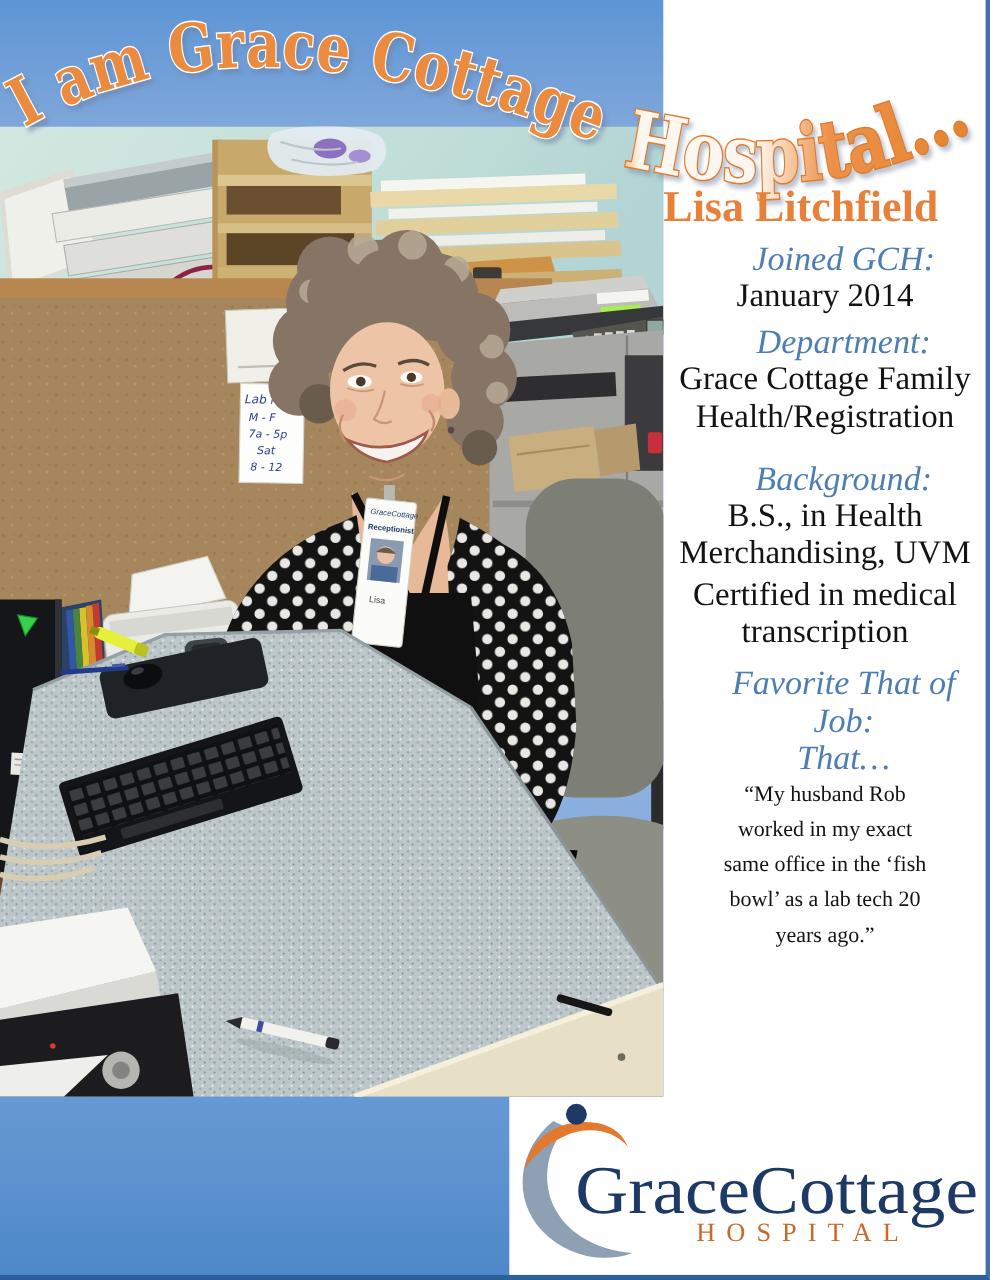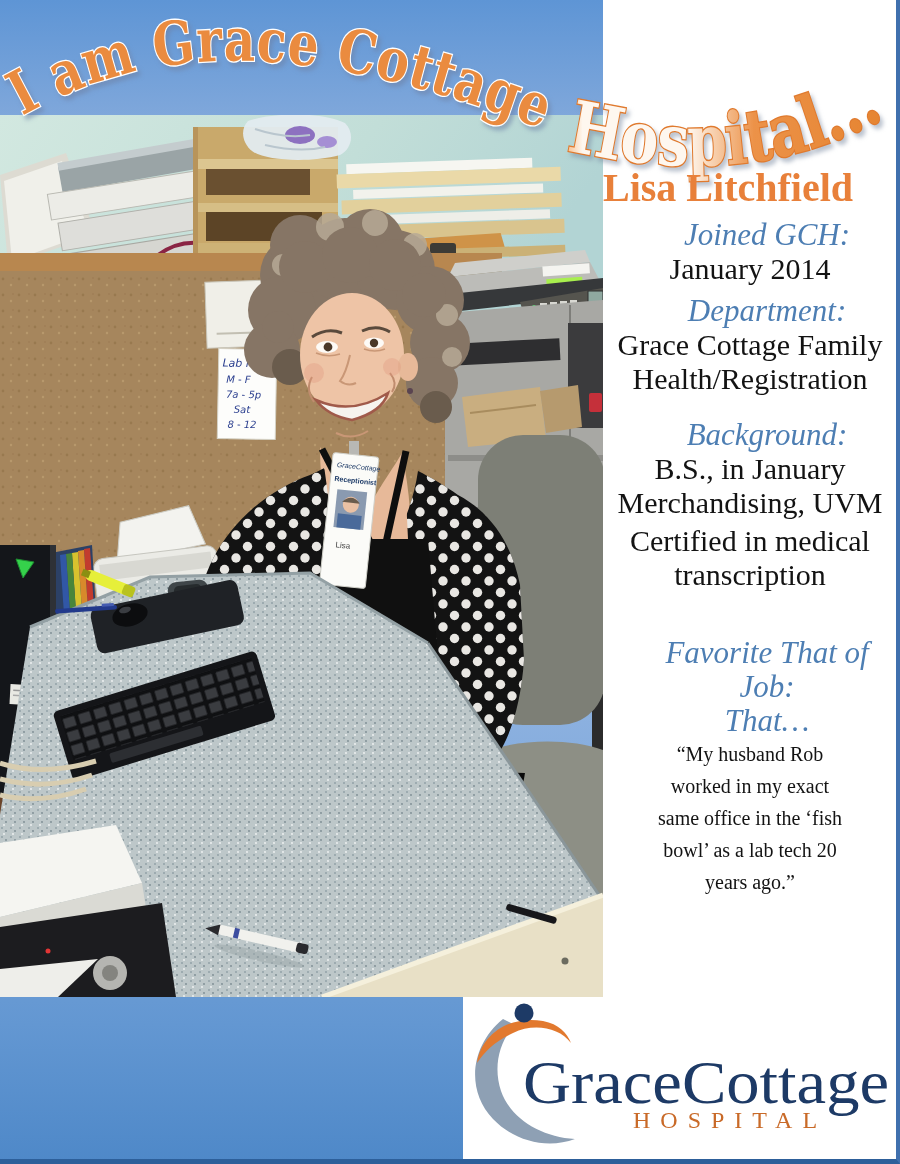--- a/index.html
+++ b/index.html
@@ -12,21 +12,21 @@
   .title-wrap{position:absolute;left:0;top:0;width:900px;height:290px;pointer-events:none;}
   .t1{filter:drop-shadow(3px 4px 2px rgba(110,130,165,.55));}
   .t2{filter:drop-shadow(3px 4px 2px rgba(120,135,160,.50));}
   .name{position:absolute;left:603px;top:166px;width:292px;text-align:left;
         font-weight:bold;font-size:40px;line-height:44px;color:#e8803a;}
   .col{position:absolute;left:603px;top:218px;width:294px;text-align:center;color:#131313;}
   .h{color:#4d7eb3;font-style:italic;font-size:31px;line-height:34px;padding-left:34px;}
   .b{font-size:30px;line-height:34px;text-align:center;}
   .q{font-size:20px;line-height:32px;}
   .mb8{margin-bottom:8px}.mb42{margin-bottom:22px}.mb4{margin-bottom:4px}
-  .mb28{margin-bottom:44px}.mb22{margin-bottom:22px}
+  .mb28{margin-bottom:12px}.mb22{margin-bottom:22px}
   .frame{position:absolute;inset:0;border-right:4px solid #4070ae;border-bottom:5px solid #2d5f9a;z-index:90;pointer-events:none;}
   svg text{user-select:none;}
 </style>
 </head>
 <body>
 
 <div class="page">
 
   <div class="white-col"></div>
   <div class="logo-box"></div>
@@ -392,21 +392,21 @@
       <div class="h">Joined GCH:</div>
       <div class="b mb8">January 2014</div>
     </div>
     <div>
       <div class="h">Department:</div>
       <div class="b">Grace Cottage Family</div>
       <div class="b mb42">Health/Registration</div>
     </div>
     <div>
       <div class="h">Background:</div>
-      <div class="b">B.S., in January</div>
+      <div class="b">B.S., in Health</div>
       <div class="b mb4">Merchandising, UVM</div>
       <div class="b">Certified in medical</div>
       <div class="b mb28">transcription</div>
     </div>
     <div>
       <div class="h">Favorite That of Job:</div>
     </div>
     <div>
       <div class="h">That…</div>
       <div class="q">“My husband Rob</div>

